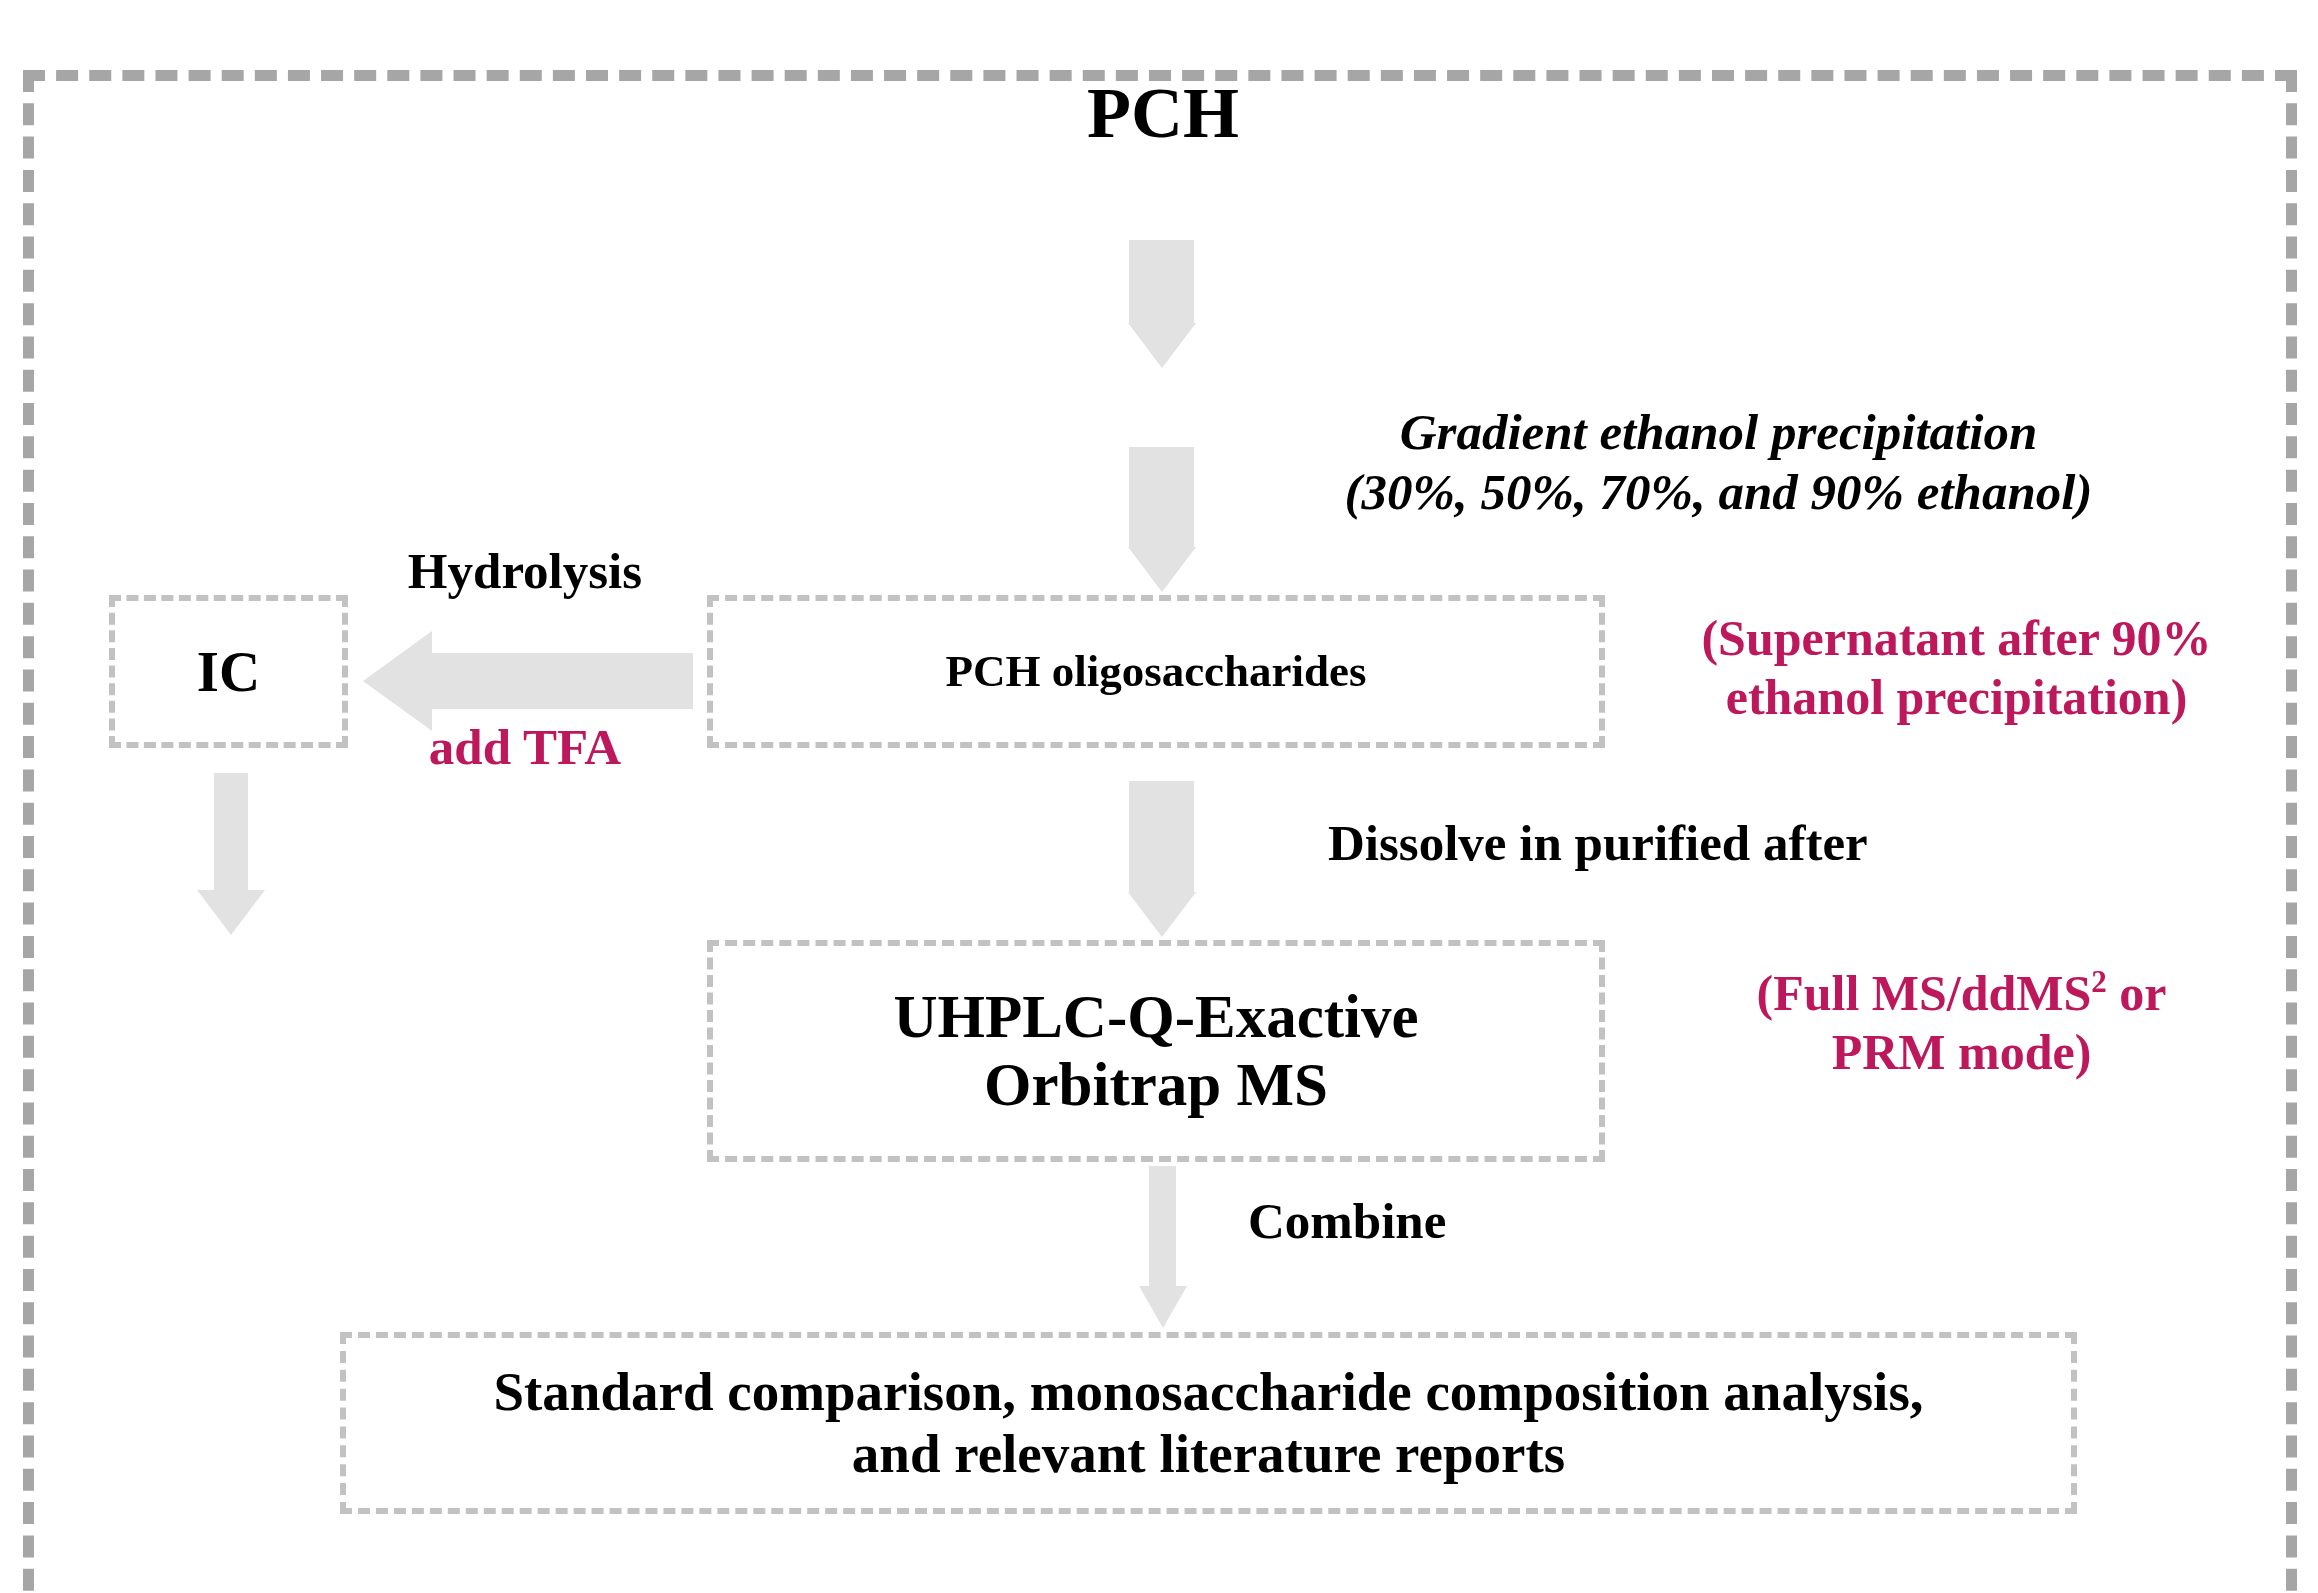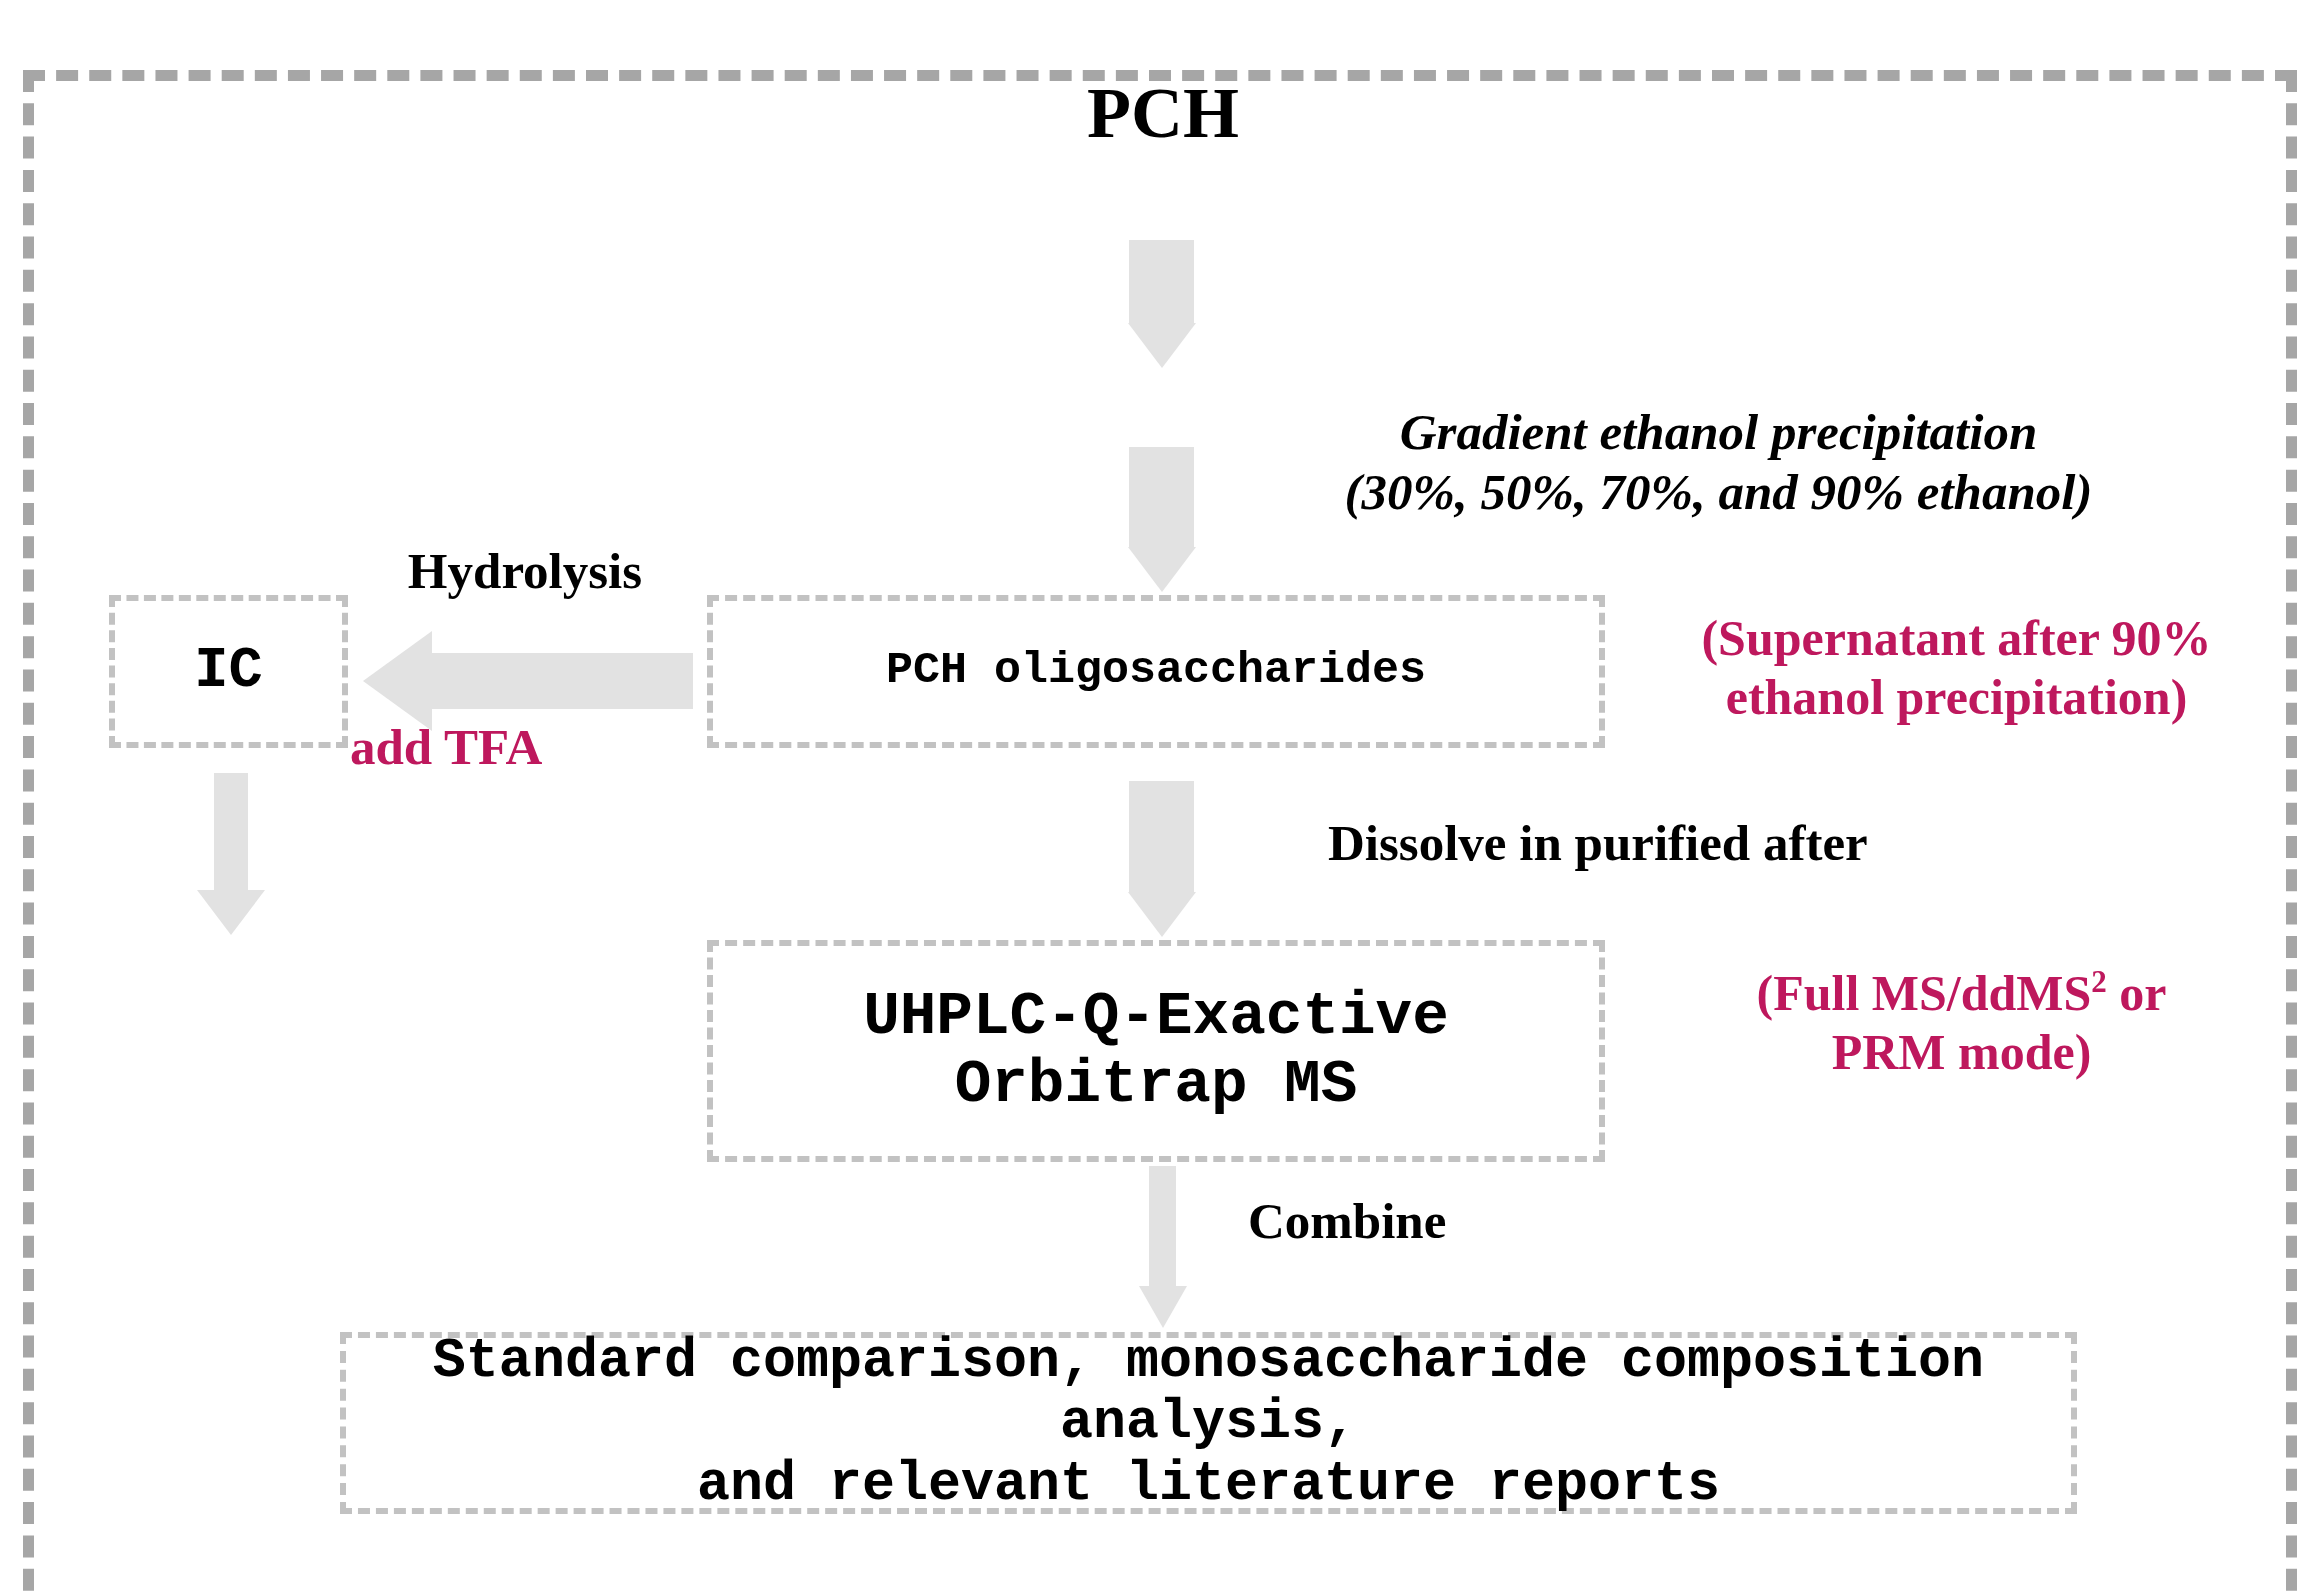--- a/index.html
+++ b/index.html
@@ -38,21 +38,20 @@
     display: flex;
     align-items: center;
     justify-content: center;
     text-align: center;
   }
   .proc-box .box-label {
     font-weight: bold;
     color: #000000;
     line-height: 1.12;
     white-space: pre-line;
-    font-family: Liberation Mono, monospace;
   }
 
   
   #box-ic            { left: 109px;  top: 547px;  width: 239px;  height: 153px; }
   #box-oligo         { left: 707px; top: 547px;  width: 898px; height: 153px; }
   #box-uhplc         { left: 707px; top: 892px; width: 898px; height: 222px; }
   #box-conclusion    { left: 340px;  top: 1284px; width: 1737px; height: 182px; }
 
   #box-ic .box-label         { font-size: 57px; }
   #box-oligo .box-label      { font-size: 45px; }
@@ -80,21 +79,21 @@
   #lbl-gradient {
     left: 1264px; top: 354px; width: 909px;
     font-size: 51px; text-align: center; font-style: italic;
   }
   #lbl-hydrolysis {
     left: 350px; top: 493px; width: 350px;
     font-size: 51px; text-align: center;
   }
   #lbl-add-tfa {
     left: 350px; top: 669px; width: 350px;
-    font-size: 51px; 
+    font-size: 51px; text-align: center;
   }
   #lbl-supernatant {
     left: 1627px; top: 561px; width: 659px;
     font-size: 50px; text-align: center;
   }
   #lbl-dissolve {
     left: 1328px; top: 765px; width: 758px;
     font-size: 51px; text-align: left;
   }
   #lbl-mono-analysis {

